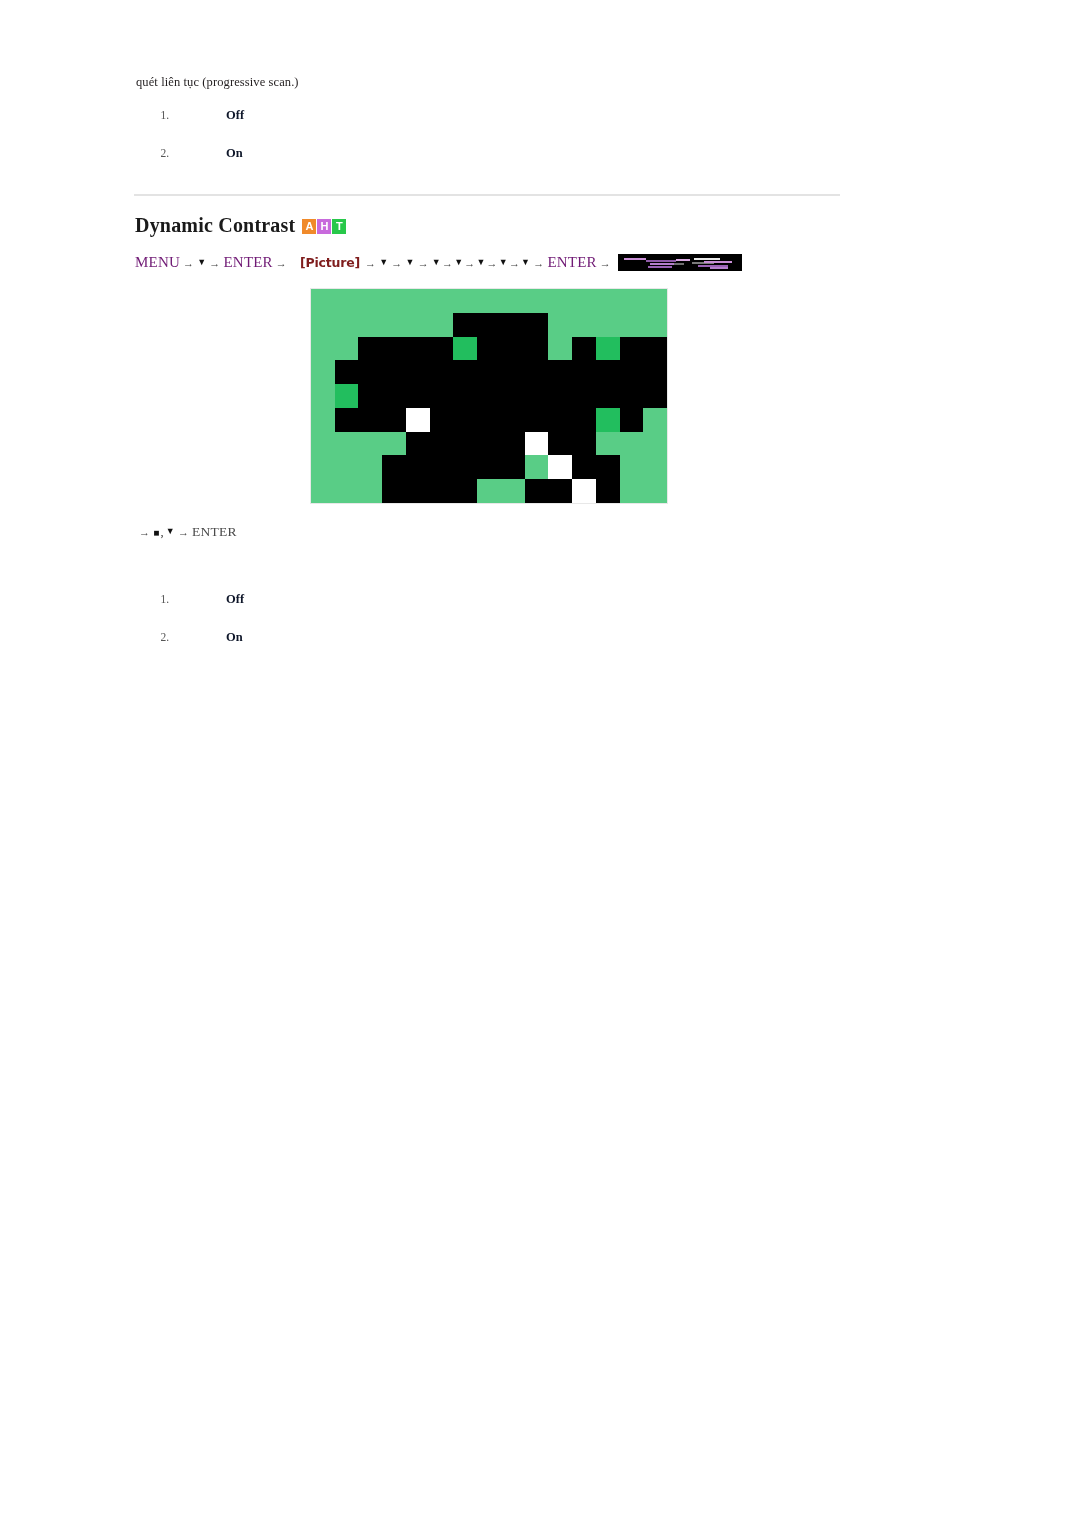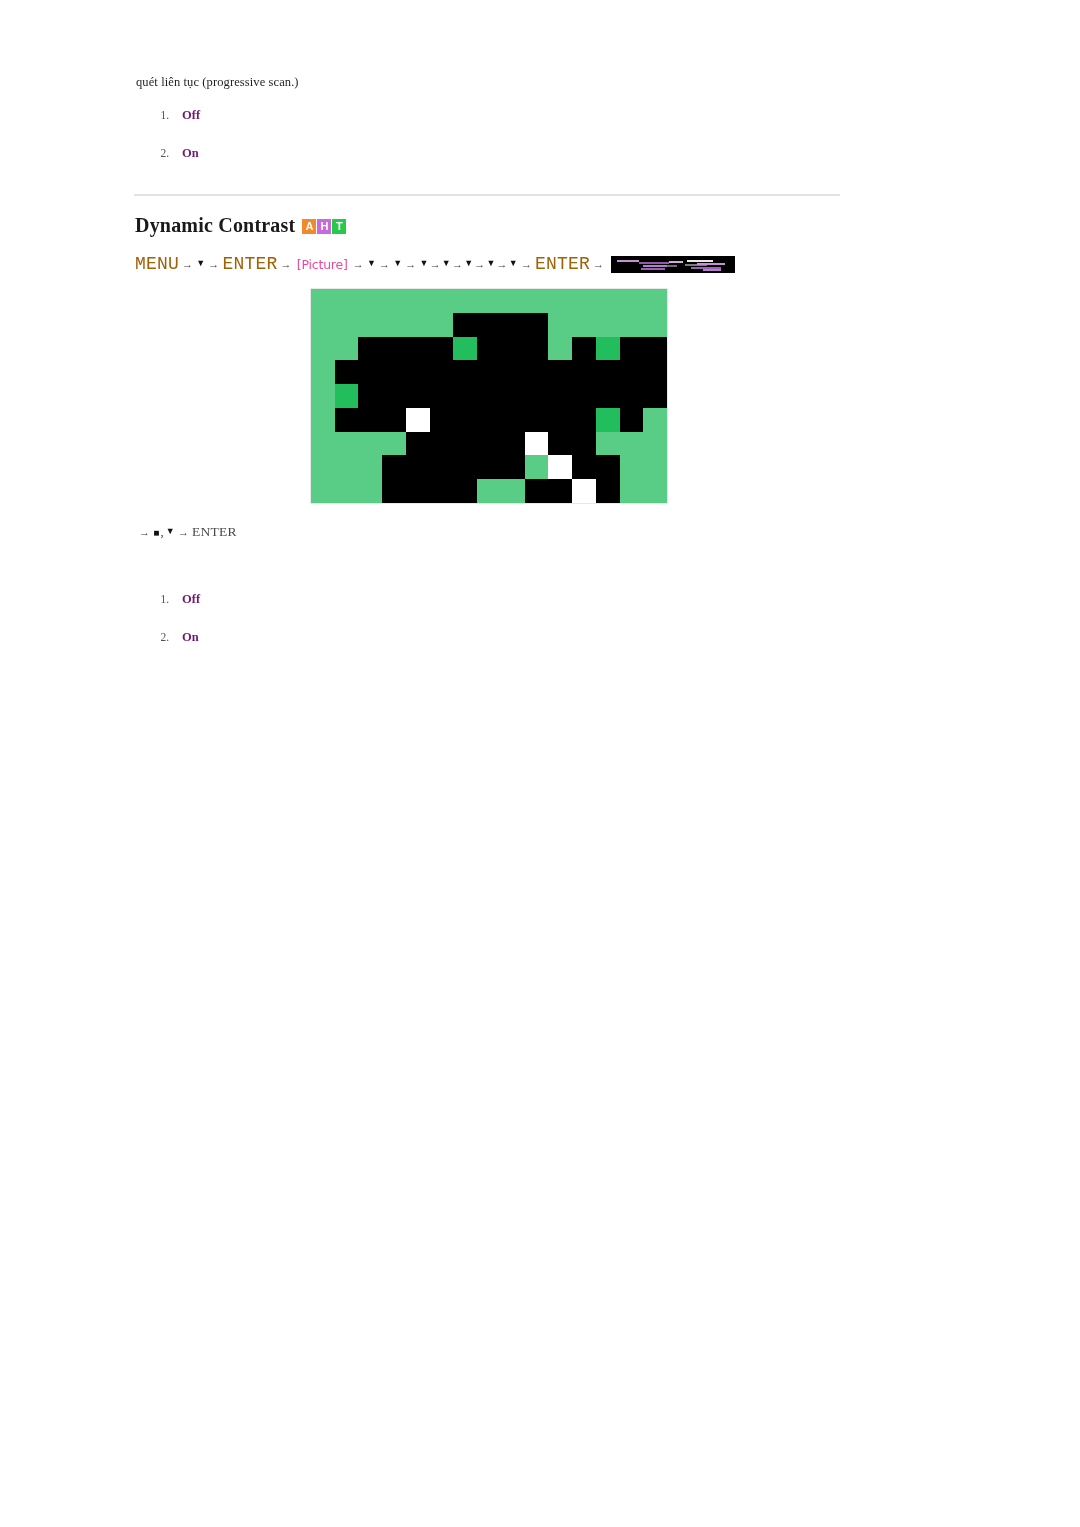--- a/index.html
+++ b/index.html
@@ -44,22 +44,23 @@
   }
   ol.opt-list li {
     list-style-type: decimal;
     margin: 0 0 23px 0;
     padding-left: 10px;
     color: #555;
     font-size: 11.5px;
   }
   ol.opt-list li span.opt {
     font-weight: bold;
-    color: #701a75;
-    font-size: 12.5px;
+    color: #0f172a;
+    font-size: 12.5px;
+    margin-left: 44px;
   }
   #list-top { left: 136px; top: 108px; }
   #list-bottom { left: 136px; top: 592px; }
 
   
   .divider {
     position: absolute;
     left: 134px;
     top: 194px;
     width: 706px;
@@ -113,46 +114,46 @@
     top: 254px;
     display: flex;
     align-items: center;
     font-size: 12.5px;
     color: #3a3a3a;
     white-space: nowrap;
     letter-spacing: 0.2px;
   }
   .menu-path .mp {
     font-variant: small-caps;
-    font-size: 18px;
-    color: #a16207;
-    font-family: Liberation Mono, monospace;
+    font-size: 15px;
+    color: #701a75;
   }
   .menu-path .arw {
     padding: 0 3px;
     font-size: 11px;
     color: #3a3a3a;
   }
   .menu-path .arw-tight {
     padding: 0 1px;
     font-size: 11px;
     color: #3a3a3a;
   }
   .menu-path .dn {
     font-size: 9px;
     color: #111;
     transform: translateY(-1px);
   }
   .menu-path .picture-tag {
     font-family: "DejaVu Sans", sans-serif;
     font-size: 12.5px;
-    font-weight: normal;
-    color: #ec4899;
+    font-weight: bold;
+    color: #7f1d1d;
     padding: 0 2px;
     letter-spacing: -0.2px;
+    margin-left: 8px;
   }
 
   
   .osd-thumb {
     position: relative;
     width: 124px;
     height: 17px;
     background: #000000;
     margin-left: 4px;
     overflow: hidden;

